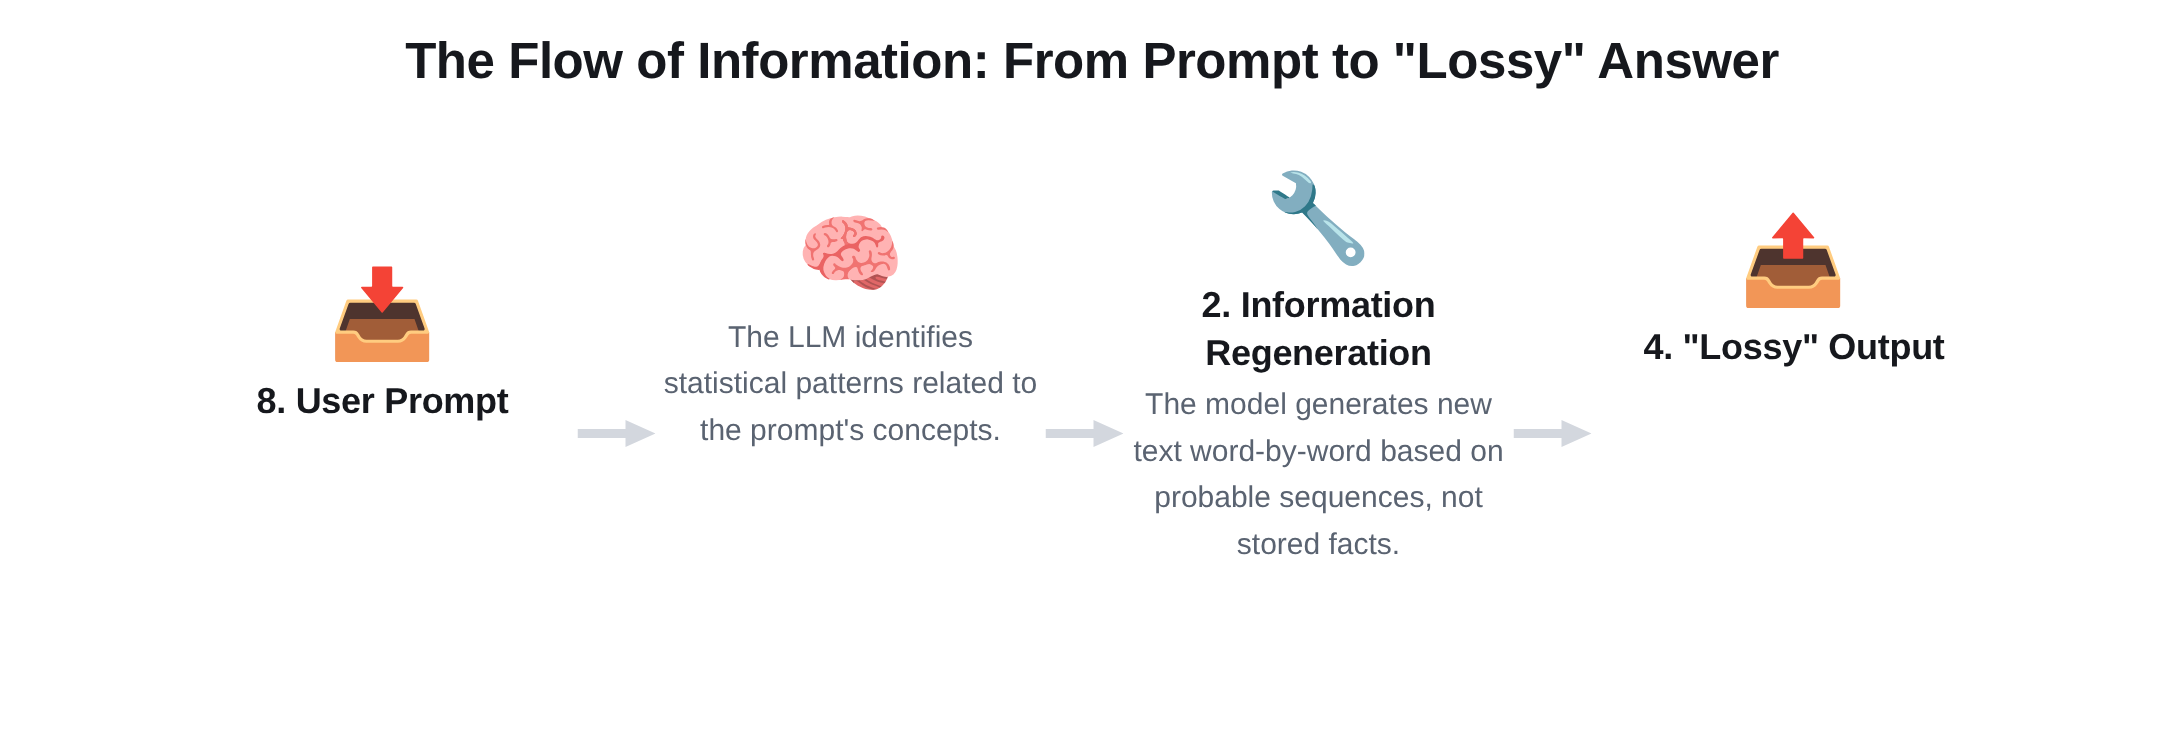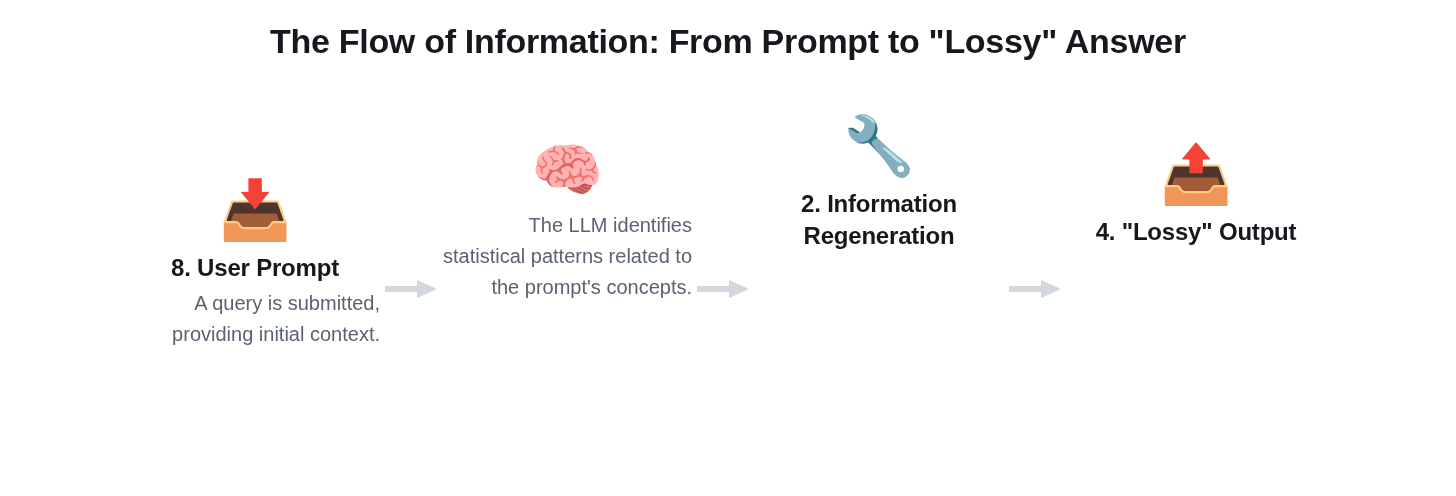--- a/index.html
+++ b/index.html
@@ -71,21 +71,20 @@
     letter-spacing: -0.2px;
     margin-top: 6px;
   }
 
   .step-body {
     font-size: 20px;
     font-weight: normal;
     color: #5a6371;
     line-height: 1.55;
     margin-top: 4px;
-    text-align: right;
   }
 
   
   .step-1 { width: 250px; padding-top: 74px; }
   .step-2 { width: 250px; padding-top: 34px; }
   .step-3 { width: 250px; padding-top: 10px; }
   .step-4 { width: 260px; padding-top: 38px; }
 
   
   .connector {
@@ -104,21 +103,20 @@
 
 <div class="page">
 
   <div class="title">The Flow of Information: From Prompt to "Lossy" Answer</div>
 
   <div class="flow">
 
     <div class="step step-1">
       <div class="step-icon">📥</div>
       <div class="step-heading">8. User Prompt</div>
-      <div class="step-body">A query is submitted, providing initial context.</div>
     </div>
 
     <div class="connector">
       <svg class="arrow-svg" width="52" height="22" viewBox="0 0 52 22">
         <path d="M0 8 H32 V2 L52 11 L32 20 V14 H0 Z" fill="#d3d7de"></path>
       </svg>
     </div>
 
     <div class="step step-2">
       <div class="step-icon">🧠</div>
@@ -127,20 +125,21 @@
 
     <div class="connector">
       <svg class="arrow-svg" width="52" height="22" viewBox="0 0 52 22">
         <path d="M0 8 H32 V2 L52 11 L32 20 V14 H0 Z" fill="#d3d7de"></path>
       </svg>
     </div>
 
     <div class="step step-3">
       <div class="step-icon">🔧</div>
       <div class="step-heading">2. Information Regeneration</div>
+      <div class="step-body">The model generates new text word-by-word based on probable sequences, not stored facts.</div>
     </div>
 
     <div class="connector">
       <svg class="arrow-svg" width="52" height="22" viewBox="0 0 52 22">
         <path d="M0 8 H32 V2 L52 11 L32 20 V14 H0 Z" fill="#d3d7de"></path>
       </svg>
     </div>
 
     <div class="step step-4">
       <div class="step-icon">📤</div>

